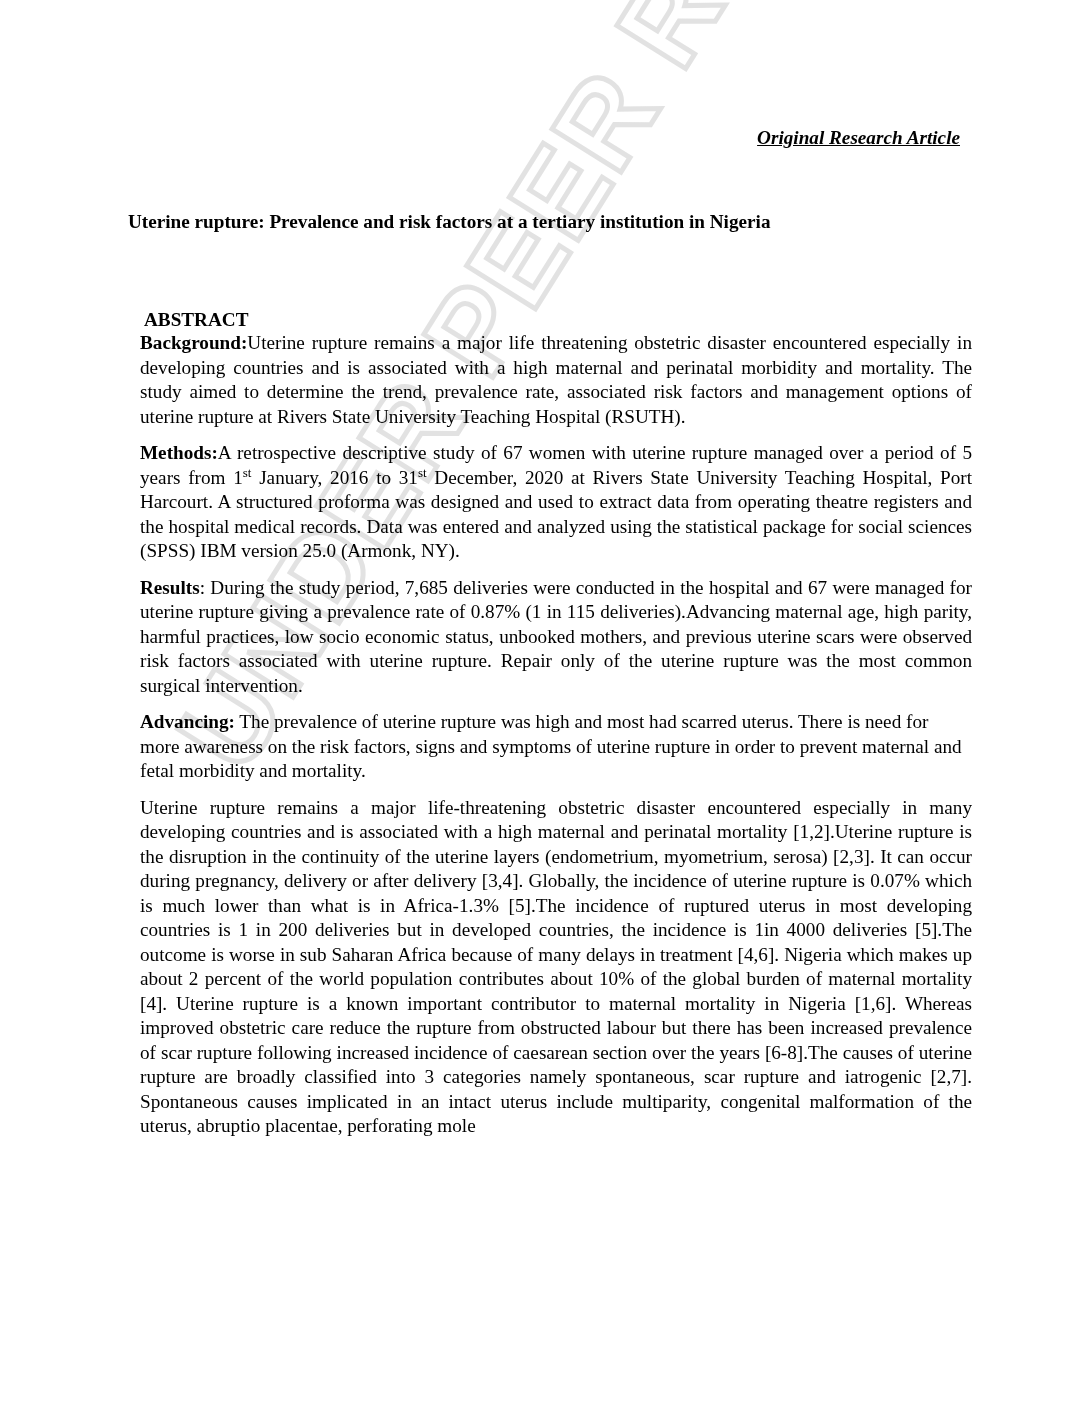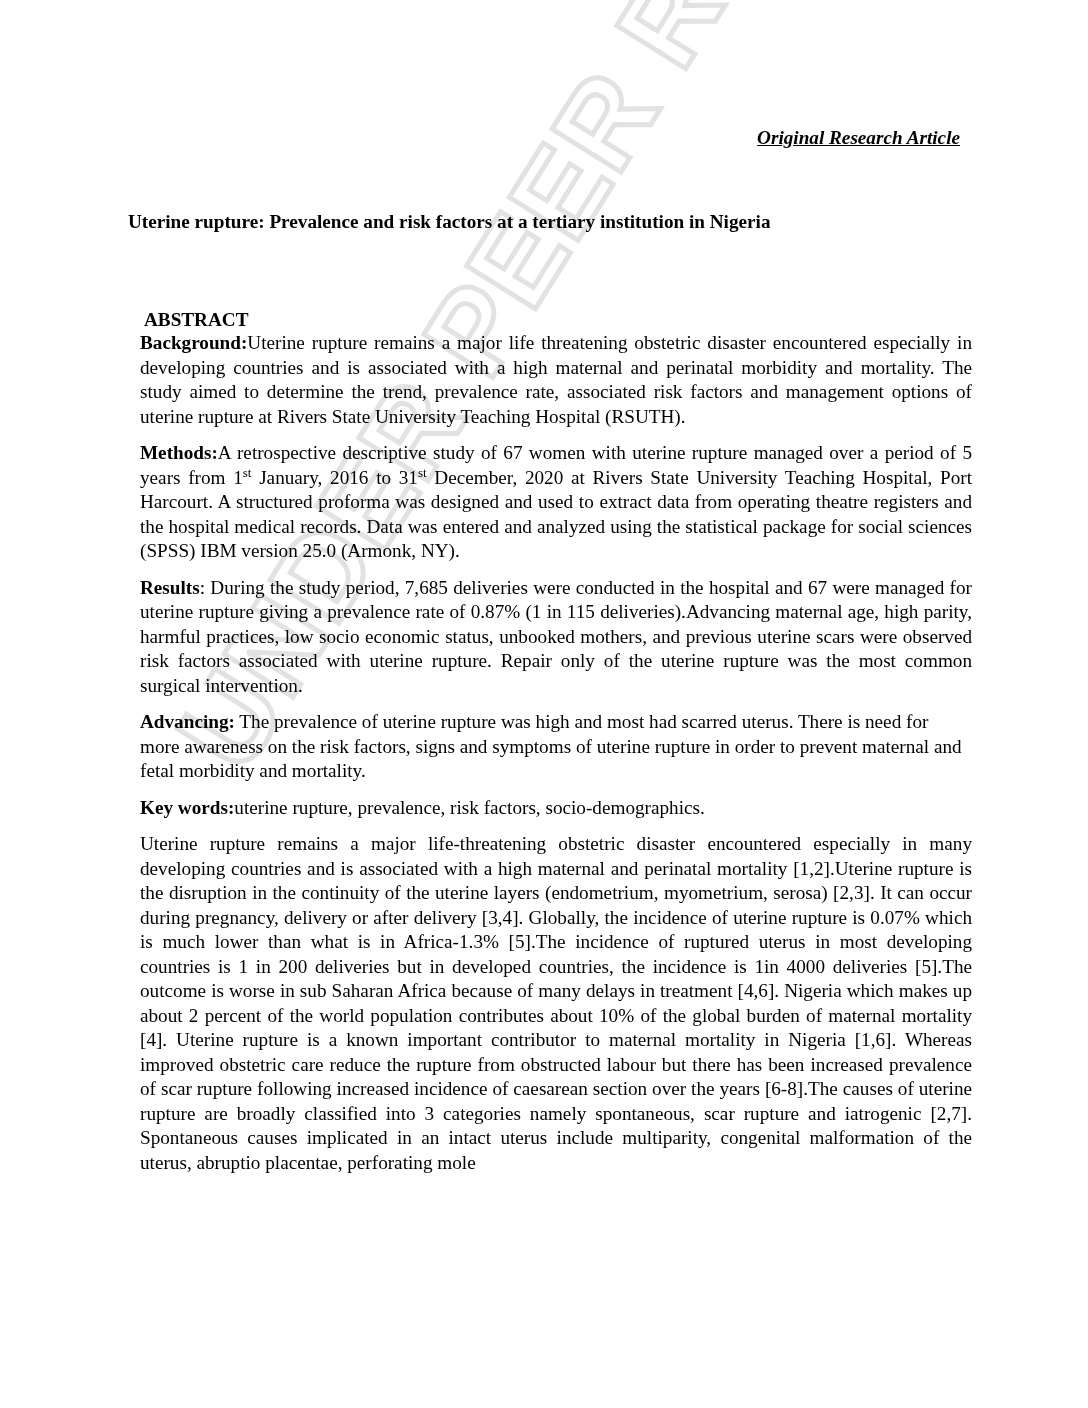--- a/index.html
+++ b/index.html
@@ -65,20 +65,19 @@
     <div class="abstract">
 
       <p class="para"><span class="lbl">Background:</span><span>Uterine rupture remains a major life threatening obstetric disaster encountered especially in developing countries and is associated with a high maternal and perinatal morbidity and mortality. The study aimed to determine the trend, prevalence rate, associated risk factors and management options of uterine rupture at Rivers State University Teaching Hospital (RSUTH).</span></p>
 
       <p class="para"><span class="lbl">Methods:</span><span>A retrospective descriptive study of 67 women with uterine rupture managed over a period of 5 years from 1</span><sup>st</sup><span> January, 2016 to 31</span><sup>st</sup><span> December, 2020 at Rivers State University Teaching Hospital, Port Harcourt. A structured proforma was designed and used to extract data from operating theatre registers and the hospital medical records. Data was entered and analyzed using the statistical package for social sciences (SPSS) IBM version 25.0 (Armonk, NY).</span></p>
 
       <p class="para"><span class="lbl">Results</span><span>: During the study period, 7,685 deliveries were conducted in the hospital and 67 were managed for uterine rupture giving a prevalence rate of 0.87% (1 in 115 deliveries).Advancing maternal age, high parity, harmful practices, low socio economic status, unbooked mothers, and previous uterine scars were observed risk factors associated with uterine rupture. Repair only of the uterine rupture was the most common surgical intervention.</span></p>
 
       <p class="para" style="text-align:left;"><span class="lbl">Advancing:</span><span> The prevalence of uterine rupture was high and most had scarred uterus. There is need for more awareness on the risk factors, signs and symptoms of uterine rupture in order to prevent maternal and fetal morbidity and mortality.</span></p>
 
-      <p class="para"><span class="lbl">Key words:</span><span>uterine rupture, prevalence, risk factors, socio-demographics.</span></p>
 
 
       <p class="para">Uterine rupture remains a major life-threatening obstetric disaster encountered especially in many developing countries and is associated with a high maternal and perinatal mortality [1,2].Uterine rupture is the disruption in the continuity of the uterine layers (endometrium, myometrium, serosa) [2,3]. It can occur during pregnancy, delivery or after delivery [3,4]. Globally, the incidence of uterine rupture is 0.07% which is much lower than what is in Africa-1.3% [5].The incidence of ruptured uterus in most developing countries is 1 in 200 deliveries but in developed countries, the incidence is 1in 4000 deliveries [5].The outcome is worse in sub Saharan Africa because of many delays in treatment [4,6]. Nigeria which makes up about 2 percent of the world population contributes about 10% of the global burden of maternal mortality [4]. Uterine rupture is a known important contributor to maternal mortality in Nigeria [1,6]. Whereas improved obstetric care reduce the rupture from obstructed labour but there has been increased prevalence of scar rupture following increased incidence of caesarean section over the years [6-8].The causes of uterine rupture are broadly classified into 3 categories namely spontaneous, scar rupture and iatrogenic [2,7].  Spontaneous causes implicated in an intact uterus include multiparity, congenital malformation of the uterus, abruptio placentae, perforating mole</p>
 
     </div>
   </div>
 </div>
 
 </body></html>

